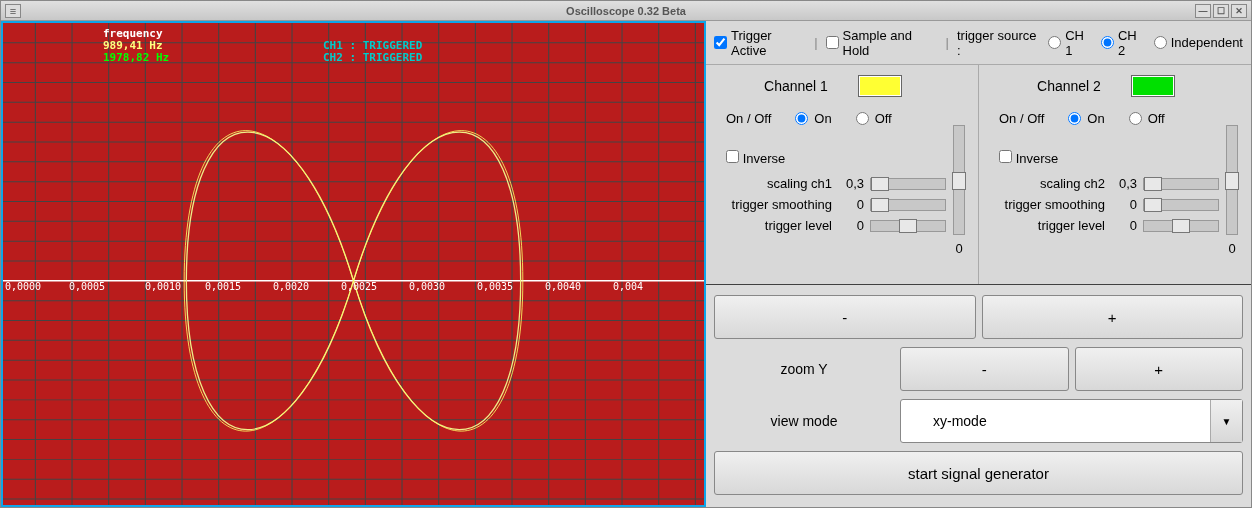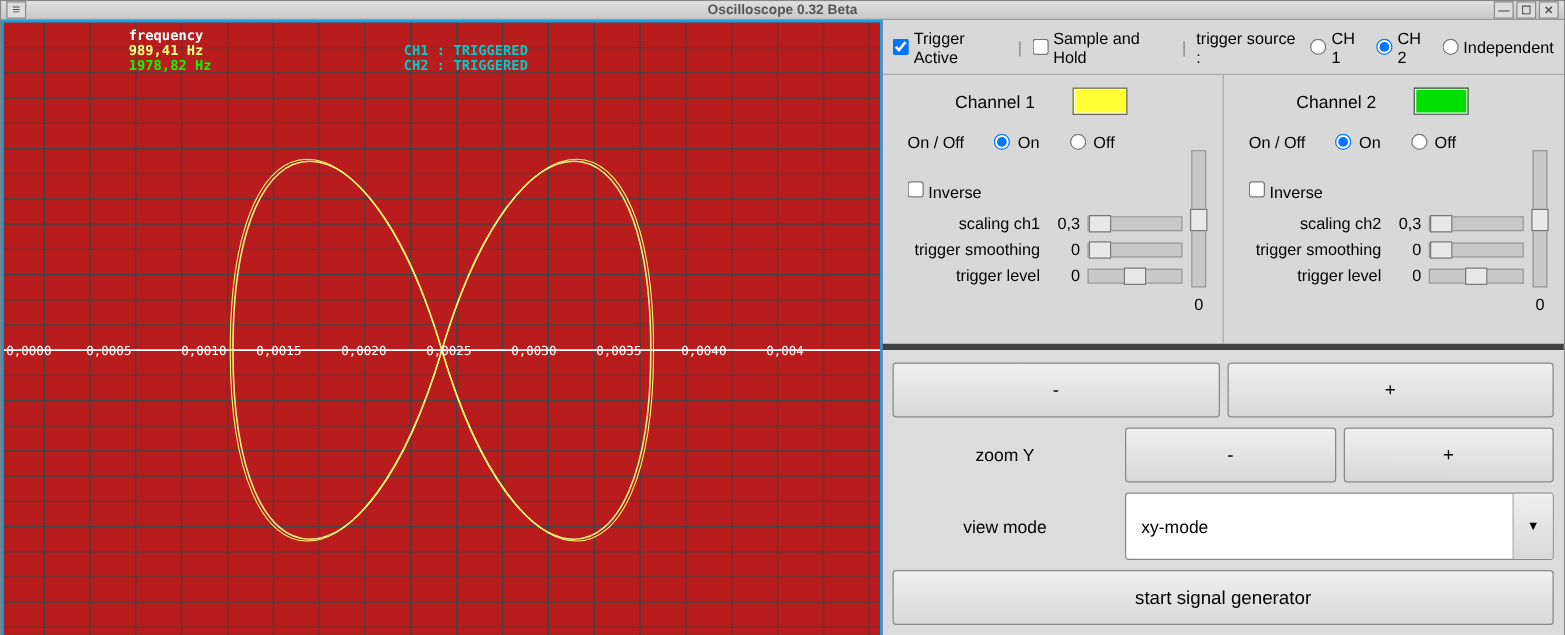--- a/index.html
+++ b/index.html
@@ -24,21 +24,21 @@
 .ch1-status { color:#00cccc; left:320px; top:16px; }
 .ch2-status { color:#00cccc; left:320px; top:28px; }
 .axis-label { position:absolute; color:#fff; font-family:monospace; font-size:10px; top: 258px; }
 
 .controls { flex:1; display:flex; flex-direction:column; background:#d8d8d8; }
 
 .top-row { height:44px; border-bottom:1px solid #aaa; display:flex; align-items:center; gap:8px; padding:0 8px; font-size:13px; }
 .top-row label { display:flex; align-items:center; gap:4px; }
 .sep { color:#888; }
 
-.channels { height: 220px; display:flex; border-bottom:5px solid #404040; }
+.channels { height: 220px; display:flex; border-bottom:1px solid #404040; }
 .channel { flex:1; display:flex; padding:10px 6px 10px 14px; }
 .channel.ch2 { border-left:1px solid #aaa; }
 .ch-inner { flex:1; }
 .ch-header { display:flex; align-items:center; justify-content:center; gap:30px; margin-bottom:14px; }
 .ch-title { font-size:14px; }
 .color-swatch { width:44px; height:22px; border:1px solid #666; box-shadow: inset 0 0 0 1px #fff; }
 .onoff-row { display:flex; align-items:center; gap:24px; font-size:13px; padding-left:6px; }
 .onoff-row .r { display:flex; align-items:center; gap:6px; }
 .inv-row { display:flex; align-items:center; gap:6px; font-size:13px; margin-bottom:10px; padding-left:6px;margin-top:24px; }
 .slider-row { display:flex; align-items:center; font-size:13px; margin-bottom:6px; }
@@ -49,21 +49,21 @@
 .vslider-wrap { width:26px; display:flex; flex-direction:column; align-items:center; padding-top:50px; }
 .vslider { width:12px; height:110px; background:#c8c8c8; border:1px solid #999; position:relative; margin-bottom:6px; }
 .vslider .thumb { position:absolute; left:-2px; width:14px; height:18px; background:#e8e8e8; border:1px solid #777; }
 .vval { font-size:13px; }
 
 .zoom-area { flex:1; display:flex; flex-direction:column; padding: 10px 8px; gap:8px; background:#dcdcdc; }
 .zoom-row { display:flex; align-items:center; gap:6px; }
 .zoom-label { width:180px; text-align:center; font-size:14px; }
 .btn { height:44px; background:linear-gradient(#f0f0f0,#d8d8d8); border:1px solid #888; border-radius:3px; font-size:15px; display:flex; align-items:center; justify-content:center; cursor:pointer; }
 .btn-wide { flex:1; }
-.combo { flex:1; height:54px; border:1px solid #888; background:#fff; display:flex; align-items:center; border-radius:3px; }
+.combo { flex:1; height:44px; border:1px solid #888; background:#fff; display:flex; align-items:center; border-radius:3px;padding-left:20px; }
 .combo .txt { flex:1; padding:0 12px; font-size:14px; }
 .combo .arrow { width:32px; height:100%; border-left:1px solid #aaa; display:flex; align-items:center; justify-content:center; font-size:10px; background:linear-gradient(#f0f0f0,#d8d8d8); }
 .start-btn { height:44px; }
 
 input[type=checkbox], input[type=radio] { width:13px; height:13px; }
 </style>
 </head>
 <body>
 
 <div class="window">

